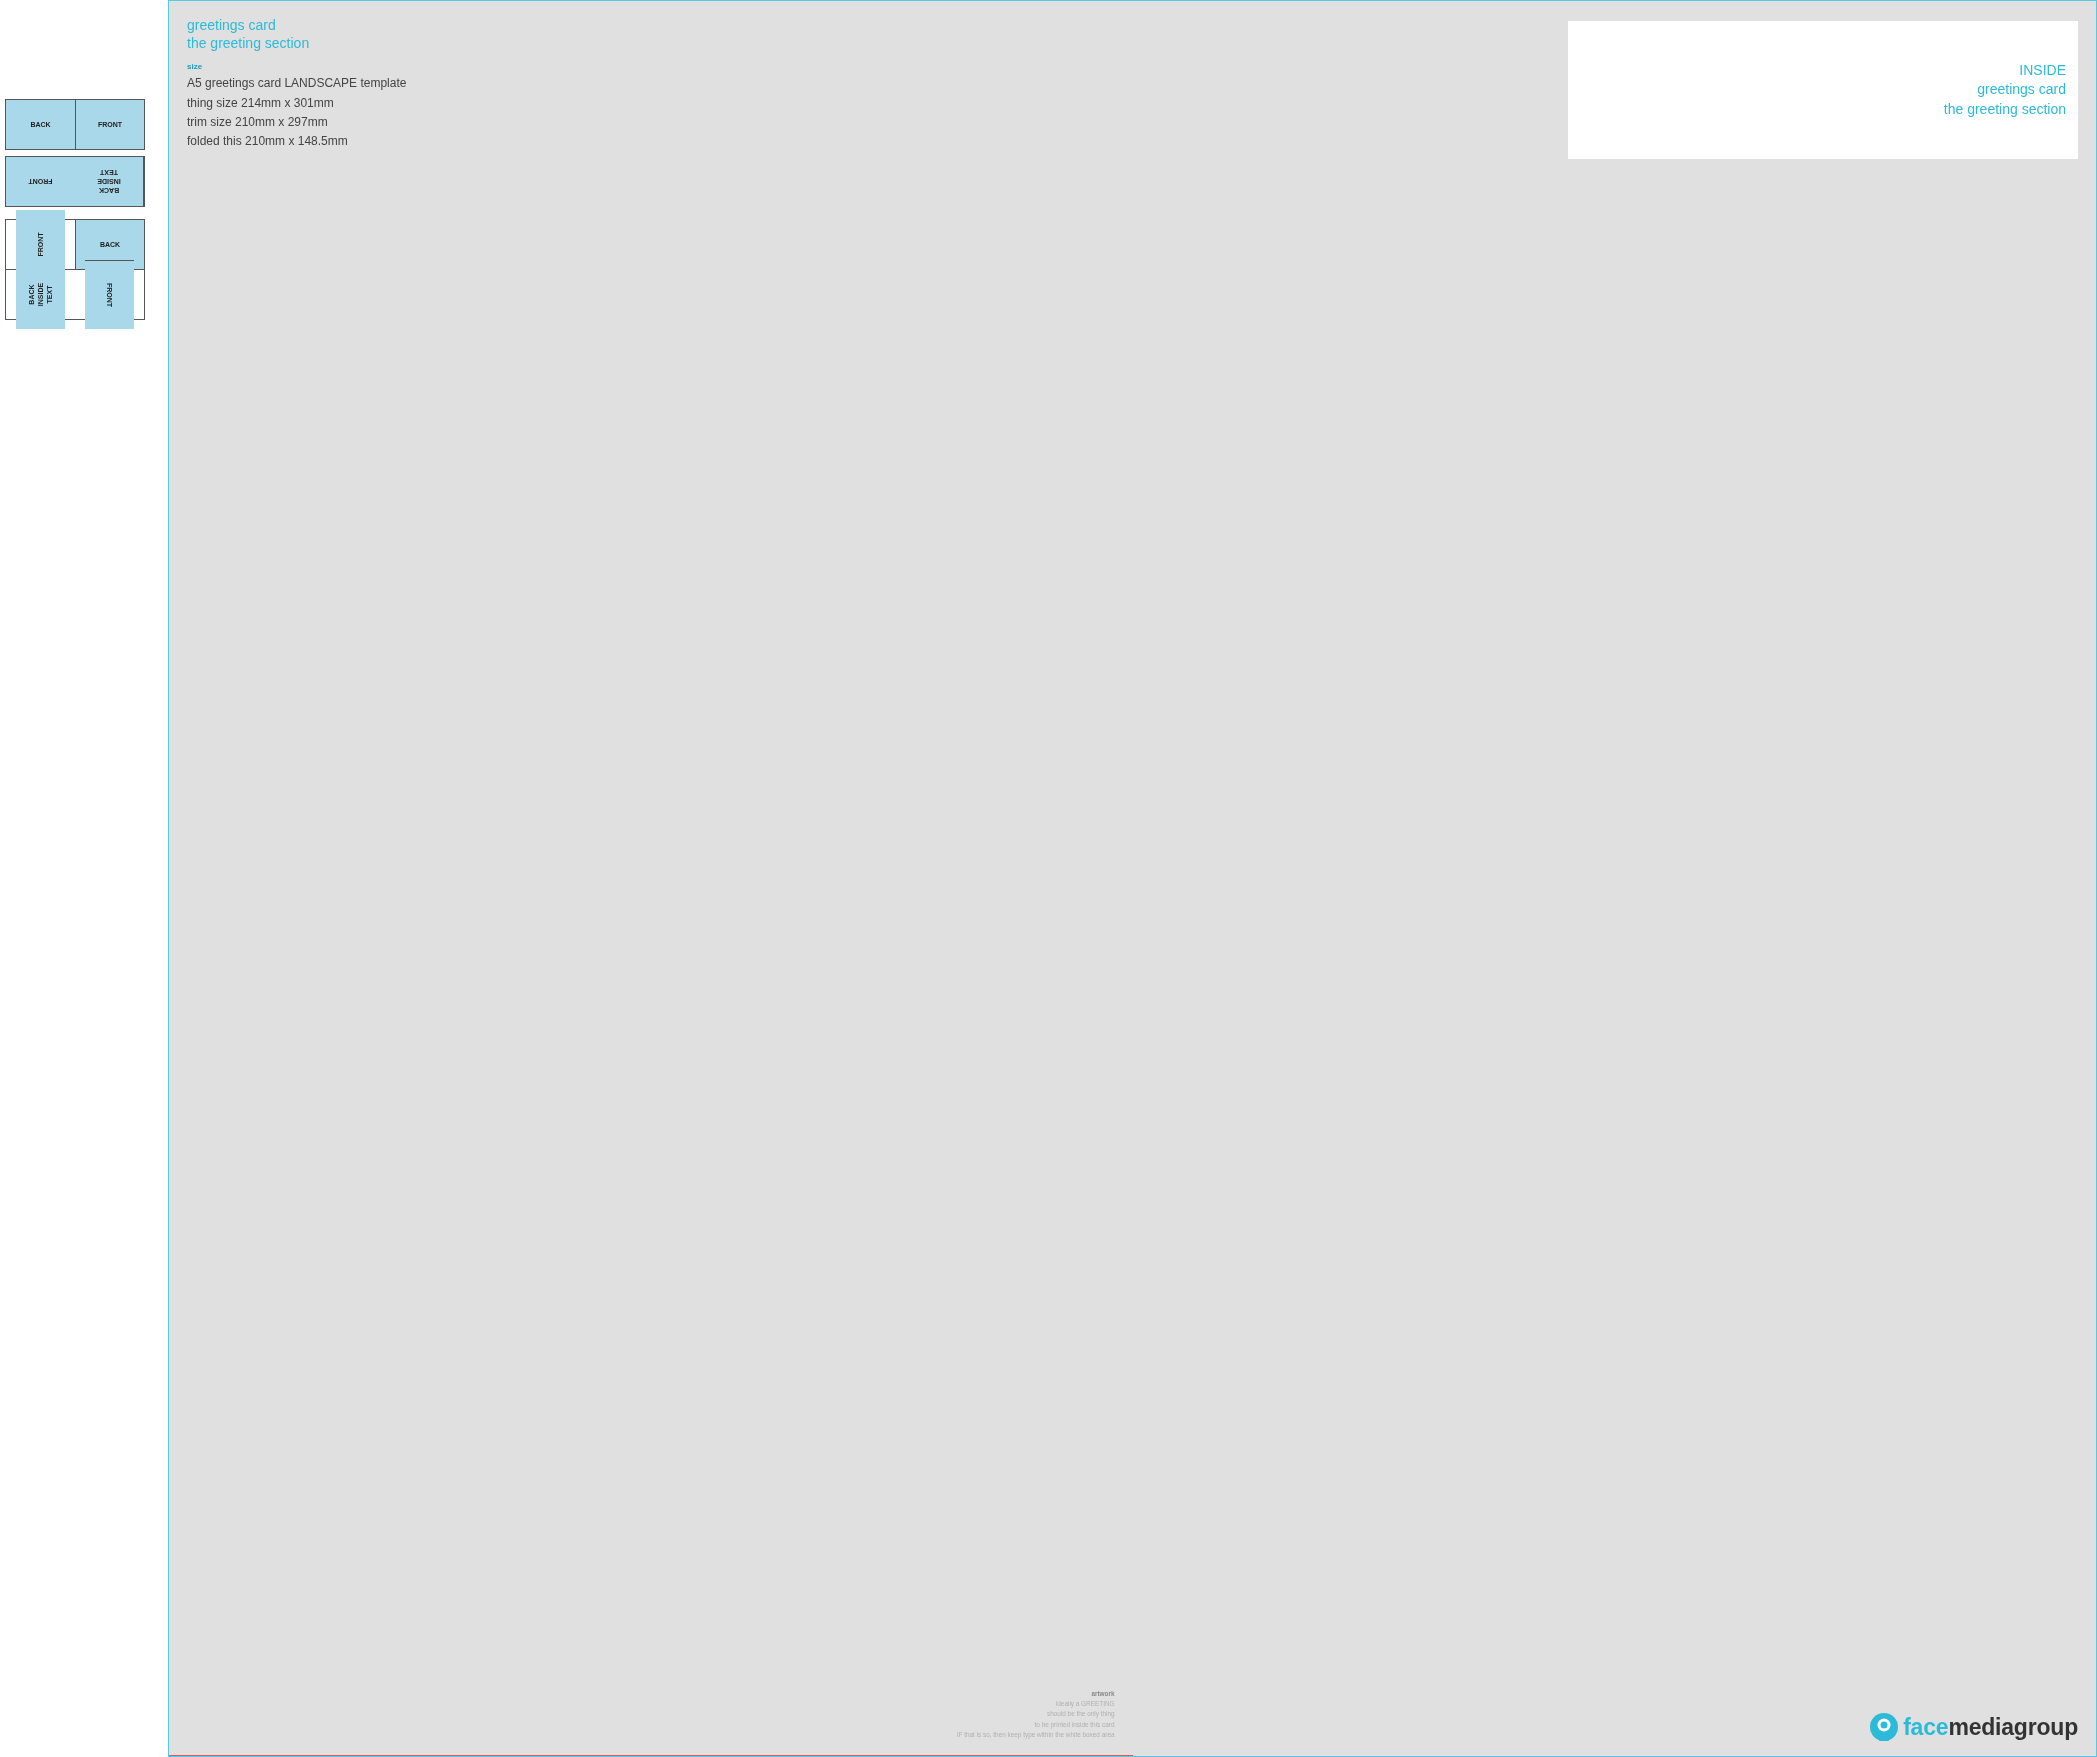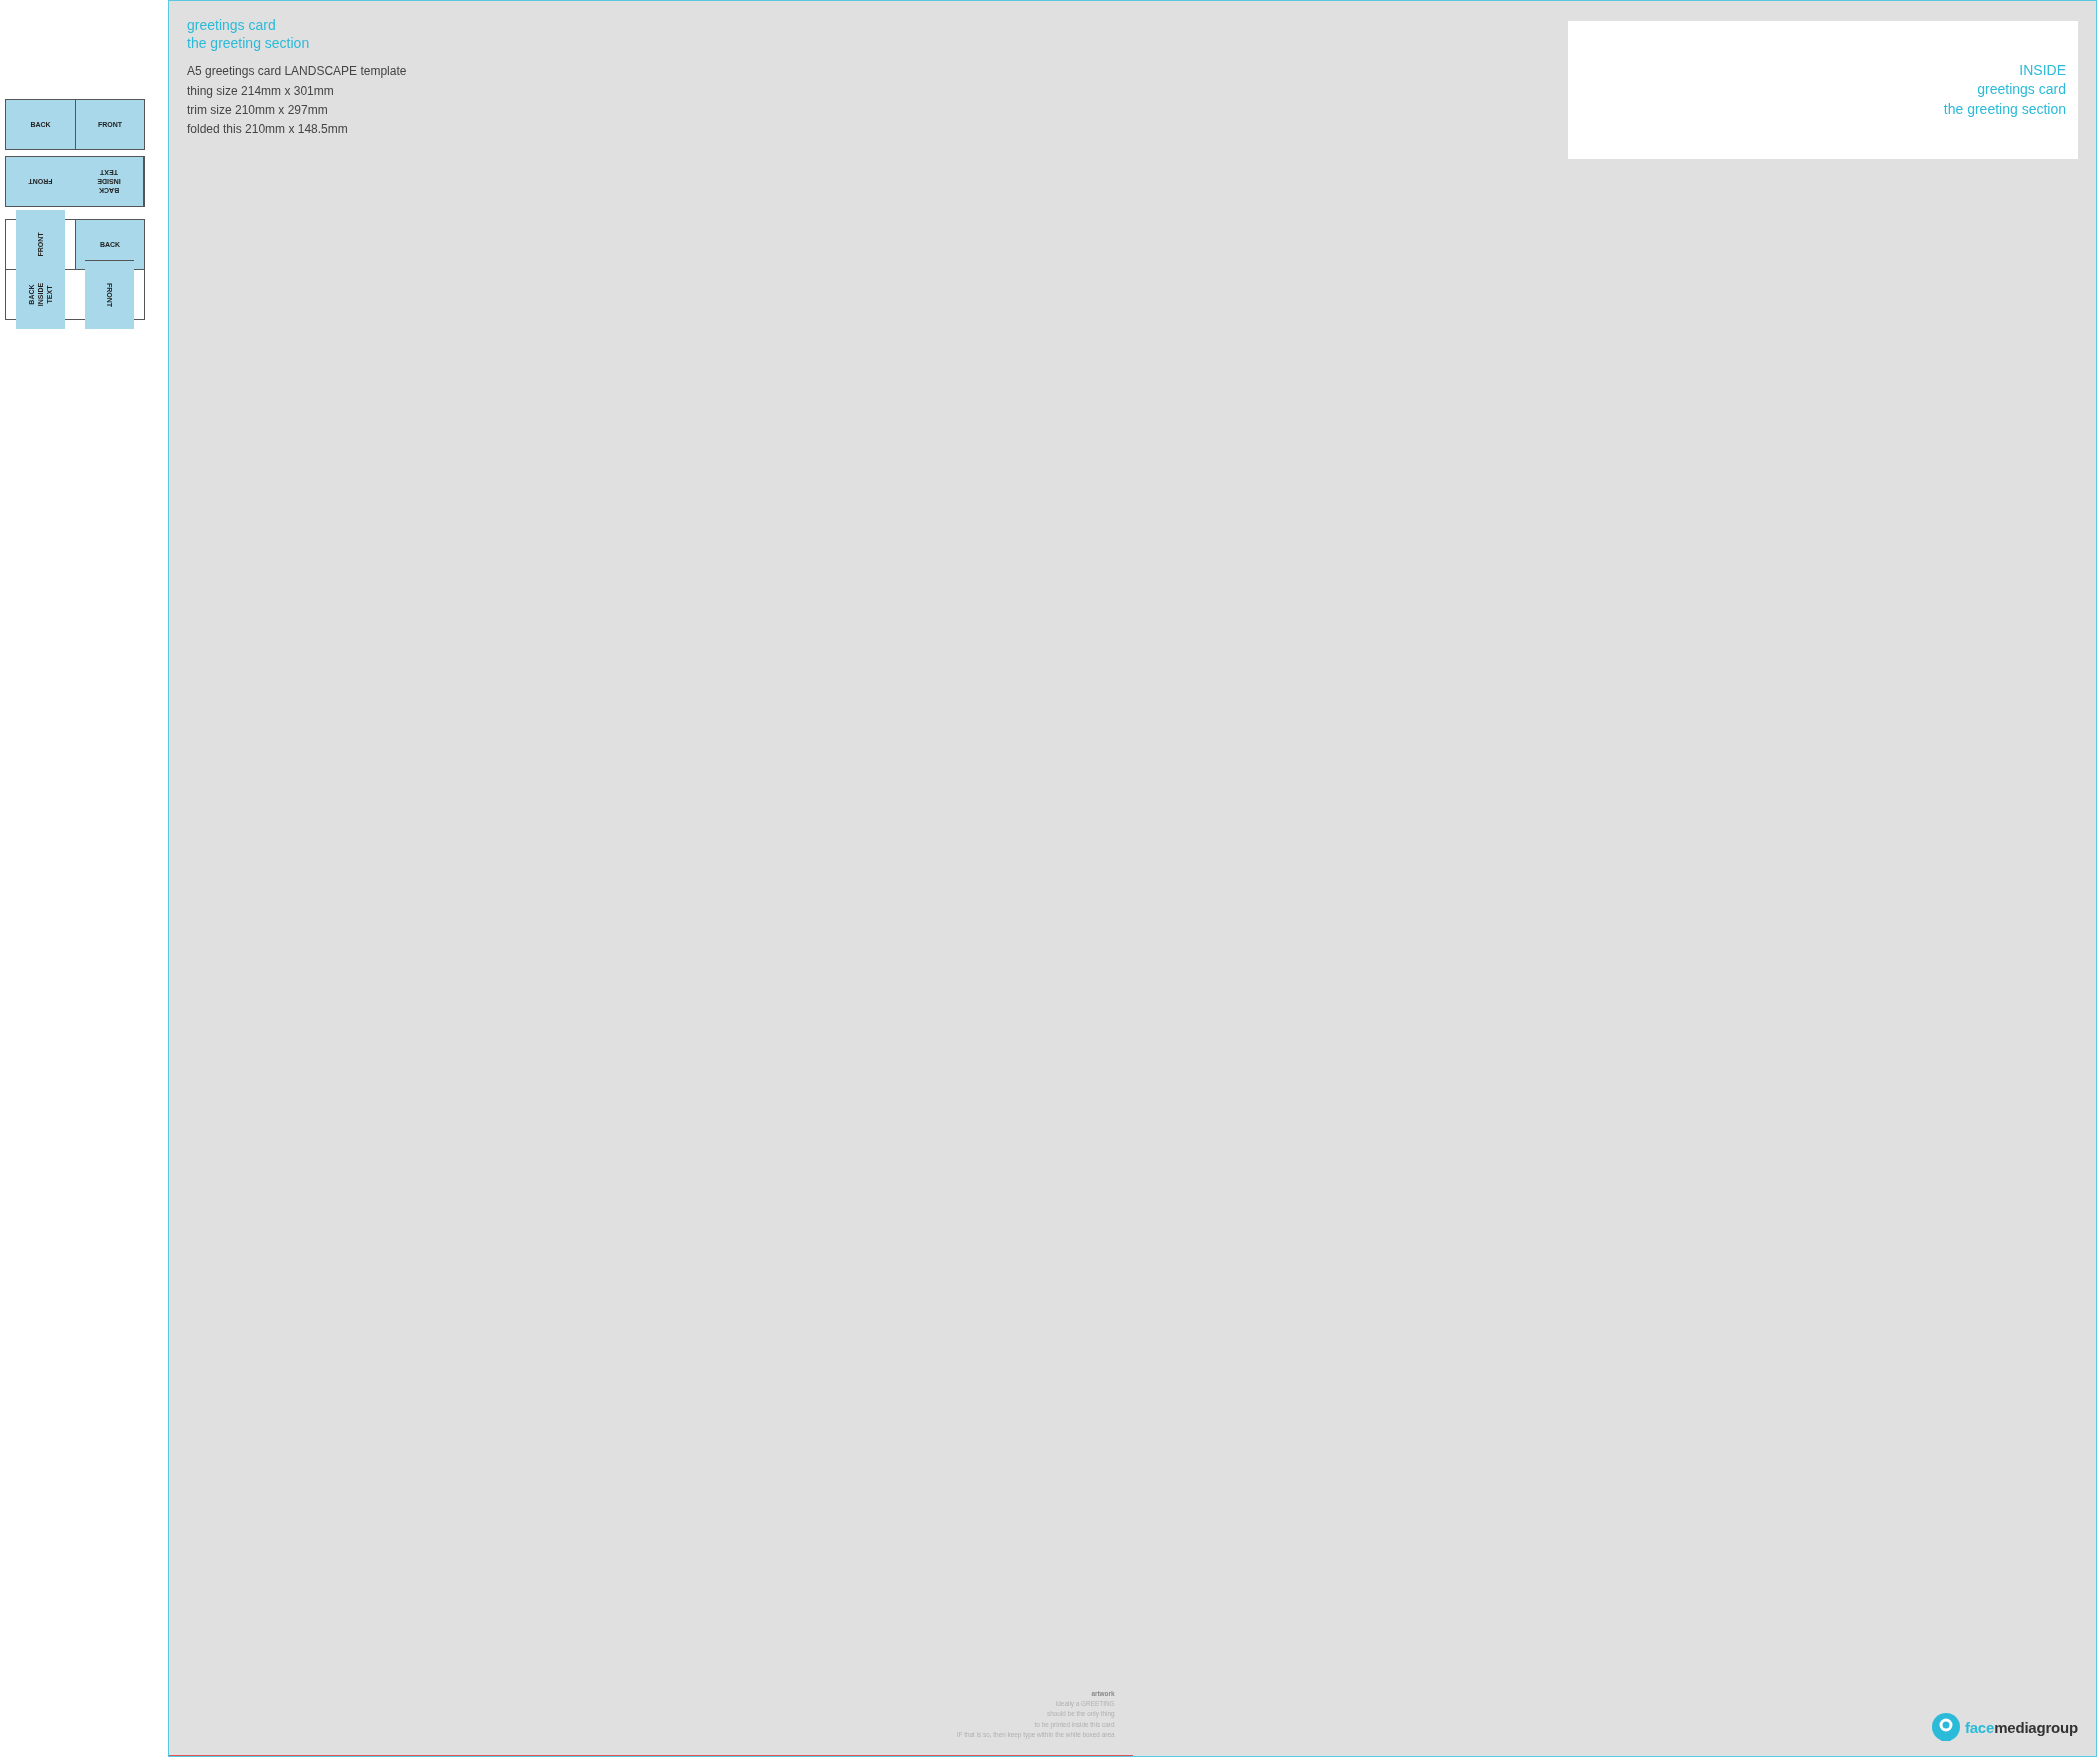--- a/index.html
+++ b/index.html
@@ -218,20 +218,21 @@
 
 </div>
 
 <div class="right-panel">
 
   <div class="top-section">
     <div class="top-title">
       <span>greetings card</span><br>
       <span>the greeting section</span>
     </div>
+    <div class="size-label">size</div>
     <div class="size-details">
       <span>A5 greetings card LANDSCAPE template</span><br>
       <span>thing size 214mm x 301mm</span><br>
       <span>trim size 210mm x 297mm</span><br>
       <span>folded this 210mm x 148.5mm</span>
     </div>
 
     <div class="artwork-note">
       <strong>artwork</strong><br>
       <span>ideally a GREETING</span><br>
@@ -253,21 +254,21 @@
 
     <div class="logo-area">
       <div class="logo-face">
 
         <svg width="28" height="28" viewBox="0 0 56 56">
           <circle cx="28" cy="28" r="28" fill="#2bbad8"></circle>
           <circle cx="28" cy="24" r="13" fill="white"></circle>
           <circle cx="28" cy="24" r="7" fill="#2bbad8"></circle>
           <circle cx="28" cy="52" r="10" fill="#2bbad8"></circle>
         </svg>
-        <div style="font-size:15px; color:#333; font-weight:300; letter-spacing:-0.2px;">
+        <div style="font-size:23px; color:#333; font-weight:300; letter-spacing:-0.2px;">
           <span style="color:#2bbad8; font-weight:900;">face</span><span style="font-weight:900; color:#333;">mediagroup</span>
         </div>
       </div>
     </div>
 
   </div>
 
 </div>
 
 

